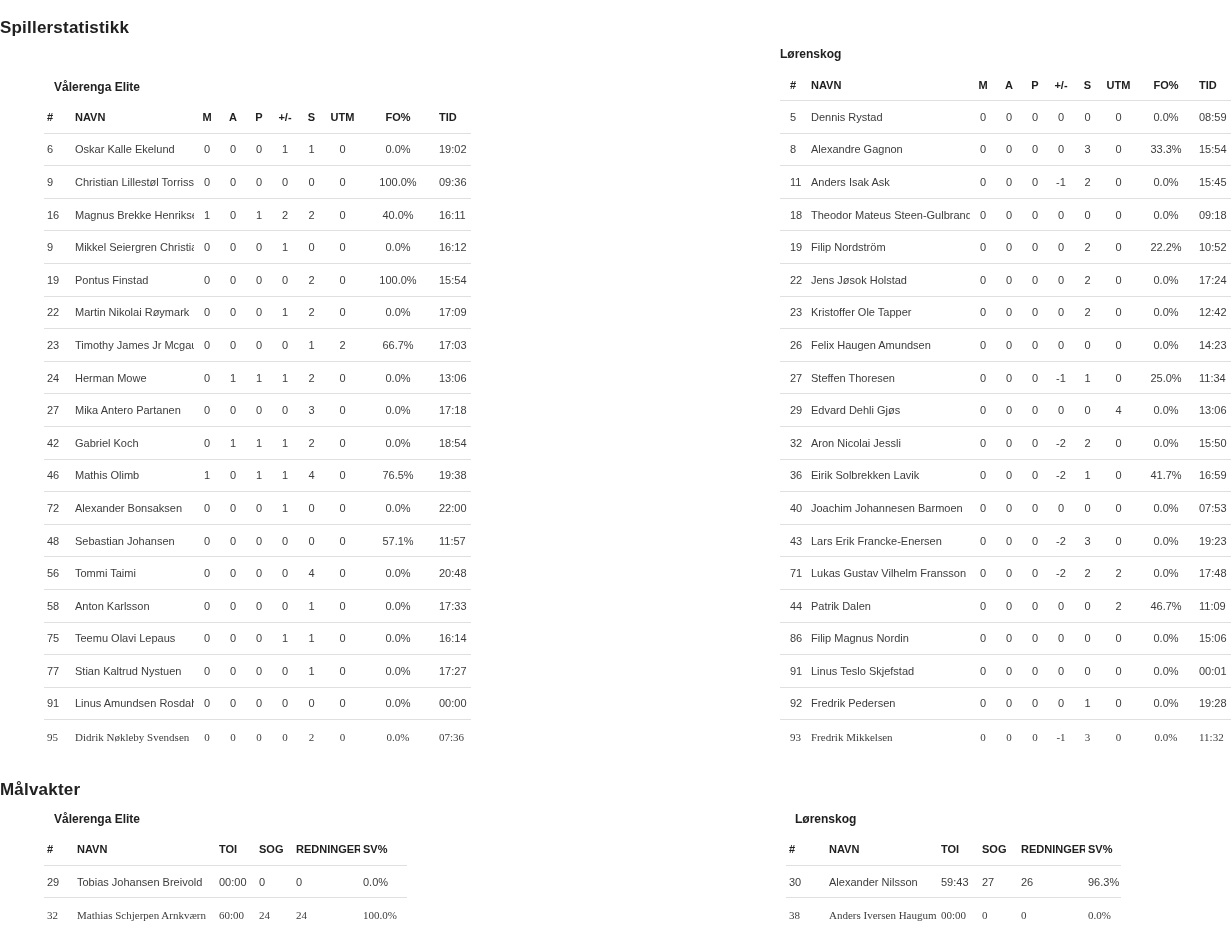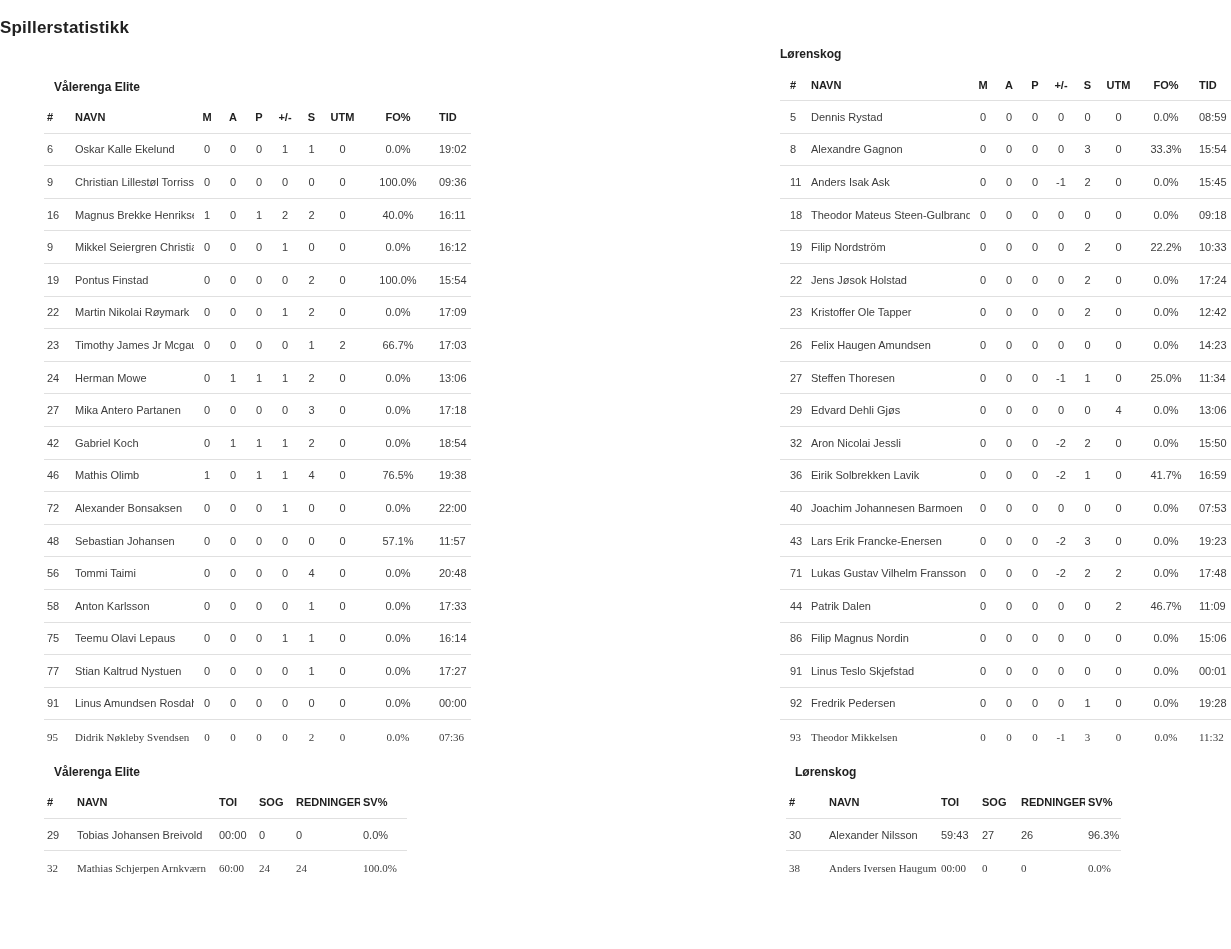--- a/index.html
+++ b/index.html
@@ -371,21 +371,21 @@
             <div class="tr row">
               <div class="c0">19</div>
               <div class="c1">Filip Nordström</div>
               <div class="c2">0</div>
               <div class="c3">0</div>
               <div class="c4">0</div>
               <div class="c5">0</div>
               <div class="c6">2</div>
               <div class="c7">0</div>
               <div class="c8">22.2%</div>
-              <div class="c9">10:33</div>
+              <div class="c9">10:52</div>
             </div>
             <div class="tr row">
               <div class="c0">22</div>
               <div class="c1">Jens Jøsok Holstad</div>
               <div class="c2">0</div>
               <div class="c3">0</div>
               <div class="c4">0</div>
               <div class="c5">0</div>
               <div class="c6">2</div>
               <div class="c7">0</div>
@@ -543,36 +543,37 @@
               <div class="c3">0</div>
               <div class="c4">0</div>
               <div class="c5">0</div>
               <div class="c6">1</div>
               <div class="c7">0</div>
               <div class="c8">0.0%</div>
               <div class="c9">19:28</div>
             </div>
             <div class="tr row">
               <div class="c0">93</div>
-              <div class="c1">Theodor Mikkelsen</div>
+              <div class="c1">Fredrik Mikkelsen</div>
               <div class="c2">0</div>
               <div class="c3">0</div>
               <div class="c4">0</div>
               <div class="c5">-1</div>
               <div class="c6">3</div>
               <div class="c7">0</div>
               <div class="c8">0.0%</div>
               <div class="c9">11:32</div>
             </div>
           </div>
       </div>
     </div>
   </section>
 
   <section class="sec sec2">
+    <h1 class="sec-title">Målvakter</h1>
     <div class="teams">
       <div class="team team-a">
         <div class="team-name">Vålerenga Elite</div>
         <div class="tbl g g-left">
             <div class="tr head">
               <div class="c0">#</div>
               <div class="c1">NAVN</div>
               <div class="c2">TOI</div>
               <div class="c3">SOG</div>
               <div class="c4">REDNINGER</div>

